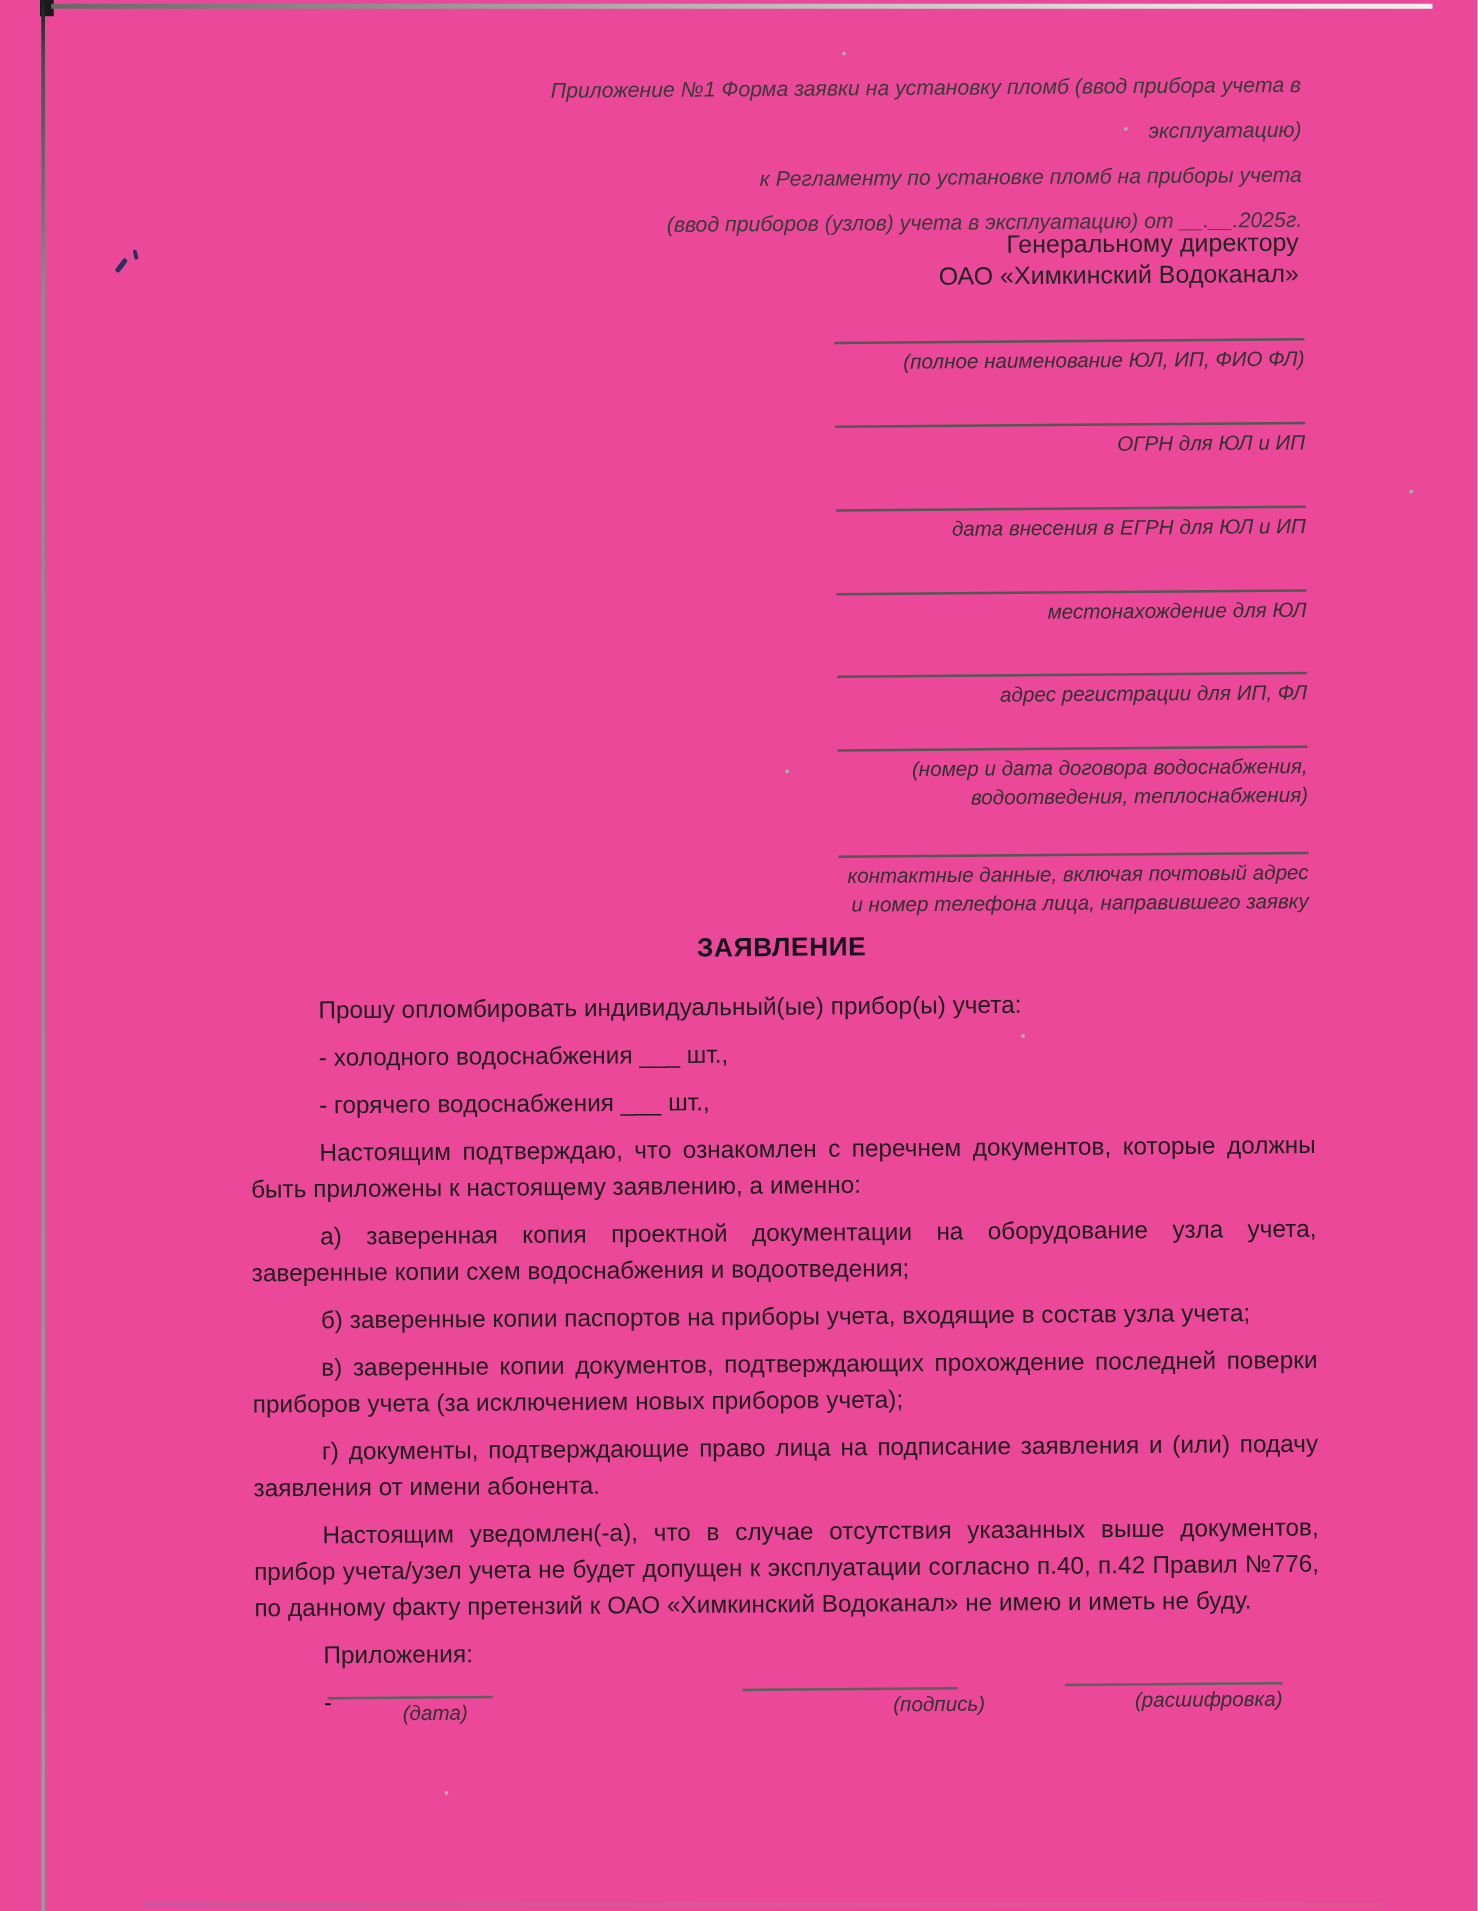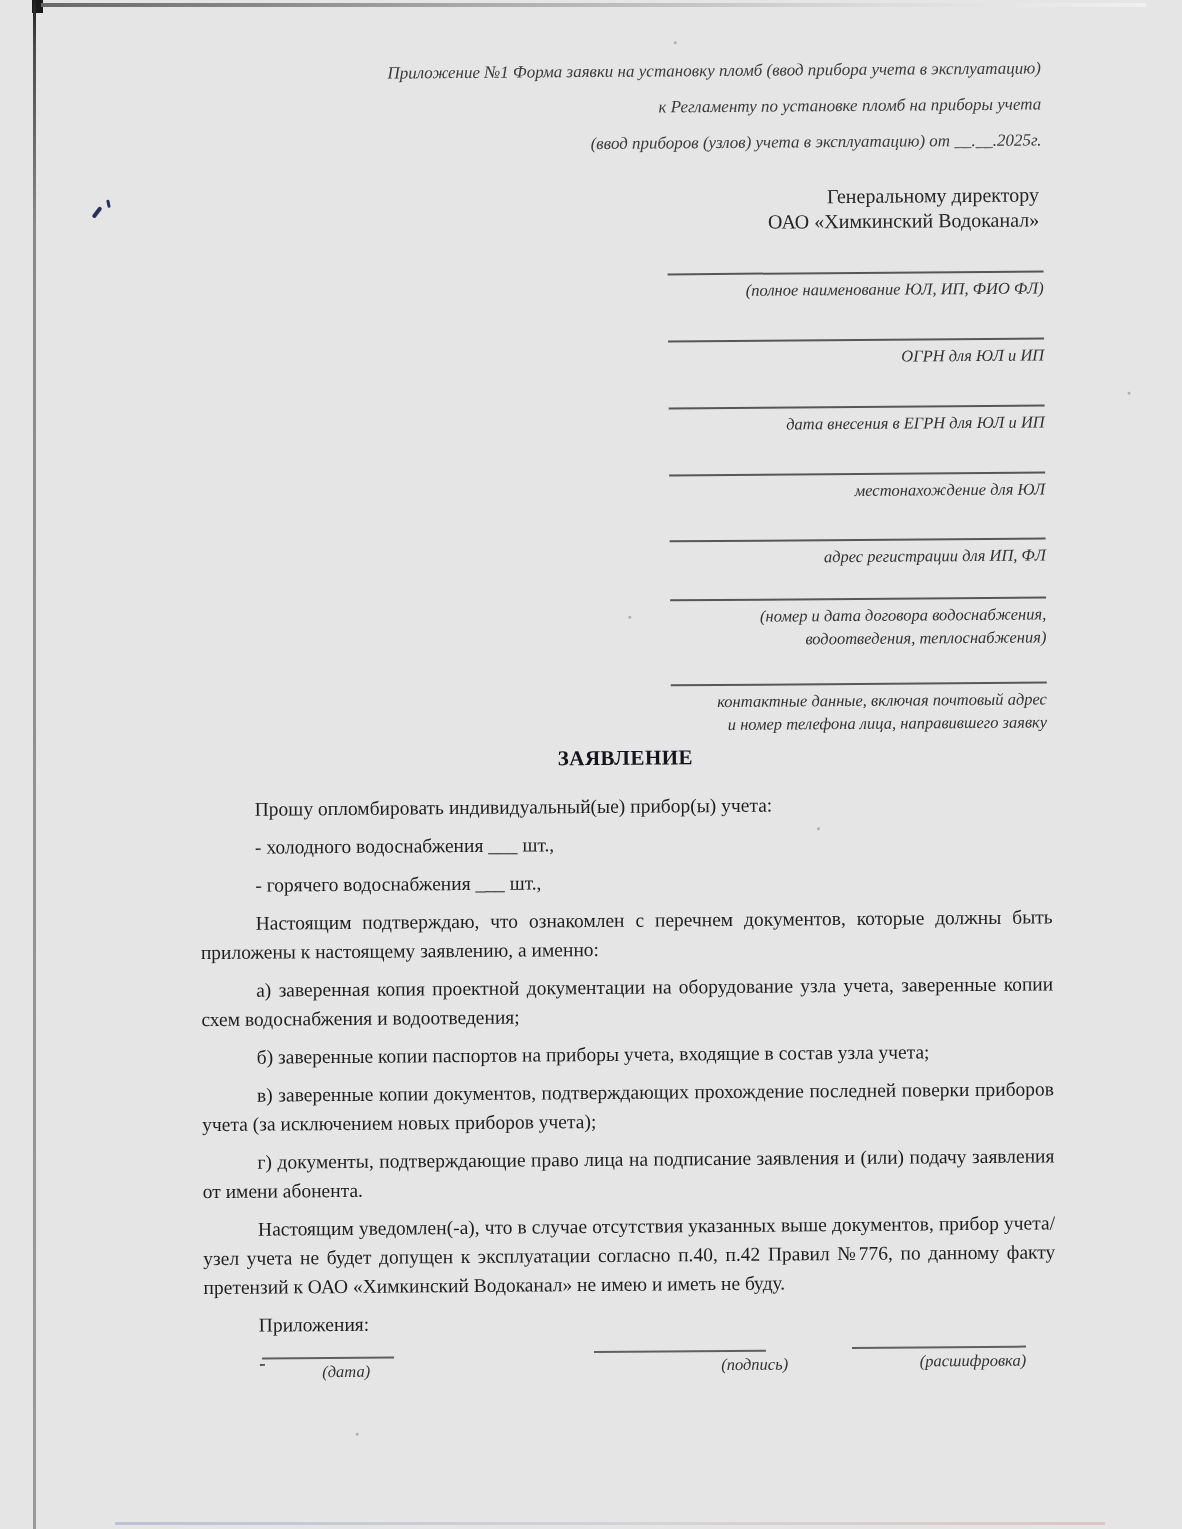--- a/index.html
+++ b/index.html
@@ -1,19 +1,19 @@
 <!DOCTYPE html>
 <html lang="ru"><head>
 <meta charset="utf-8">
 <style>
   html,body { margin:0; padding:0; background:#ffffff; }
   .page {
     position:relative; width:1182px; height:1529px;
-    background:#e5e5e5; overflow:hidden;
-    font-family:Liberation Serif, serif; color:#222;
+    background:#ec4899; overflow:hidden;
+    font-family:Liberation Sans, sans-serif; color:#222;
   }
   .rot { position:absolute; inset:0; transform:rotate(-0.45deg); transform-origin:50% 55%; }
 
   
   .edge-left   { position:absolute; left:33px; top:0; width:3px; height:1529px;
                  background:linear-gradient(180deg,#1d1d1d 0,#4a4a4a 45px,#8a8a8a 230px,#9a9a9a 100%); }
   .edge-corner { position:absolute; left:32px; top:0; width:11px; height:13px; background:#1a1a1a; }
   .edge-top    { position:absolute; left:41px; top:3px; width:1105px; height:4px;
                  background:linear-gradient(90deg,#686868,#b3b3b3 45%,#dedede 78%,#f0f0f0); }
   .edge-bottom { position:absolute; left:115px; top:1522px; width:990px; height:3px;

